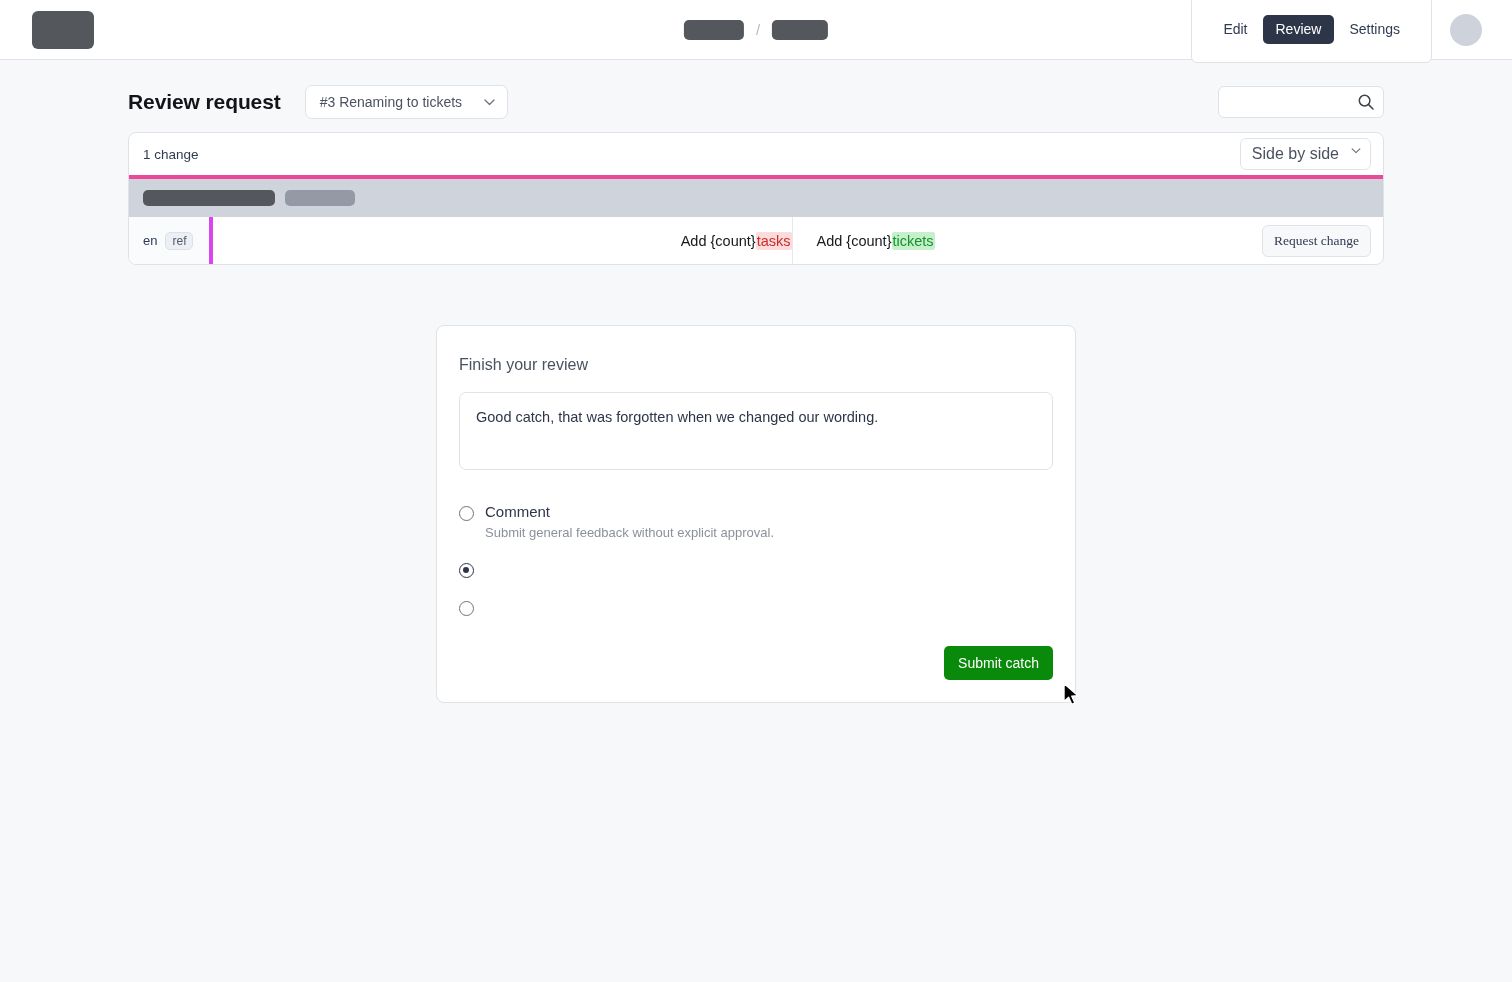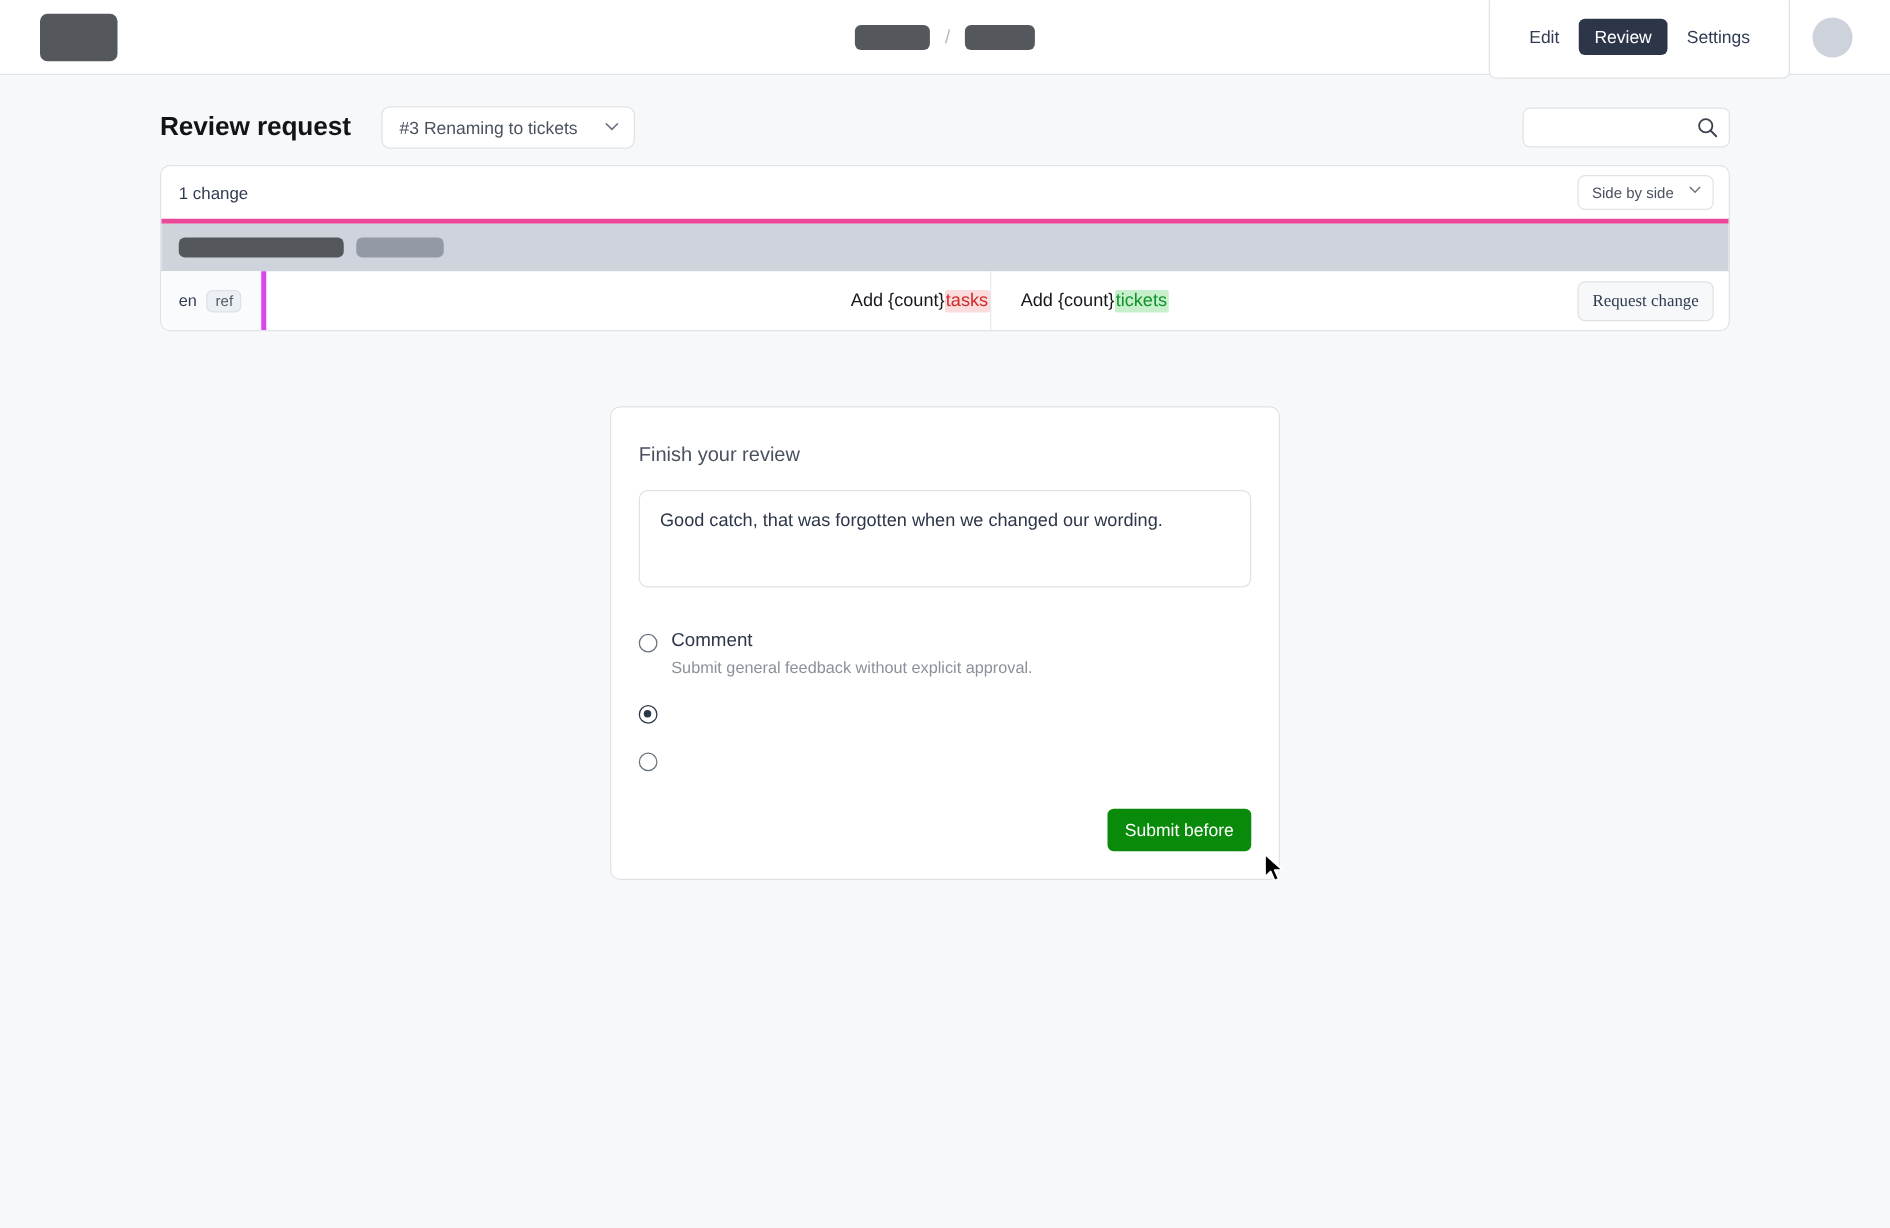--- a/index.html
+++ b/index.html
@@ -128,21 +128,21 @@
     padding: 0 12px 0 14px;
     border-bottom: 4px solid #ec4899;
   }
   .changes-count { font-size: 13.5px; color: #2f3b52; }
   .view-select {
     margin-left: auto;
     display: flex; align-items: flex-start; gap: 12px;
     border: 1px solid #dfe3e8;
     border-radius: 6px;
     padding: 6px 9px 6px 11px;
-    font-size: 12px;
+    font-size: 16px;
     color: #4a5260;
     background: #fff;
     cursor: pointer;
   }
   .filebar {
     height: 38px;
     background: #ced3dc;
     display: flex; align-items: center;
     padding-left: 14px;
     gap: 10px;
@@ -191,21 +191,21 @@
     background: #f7f8fa;
     padding: 7px 11px;
     font-size: 13.5px;
     color: #2f3b52;
     cursor: pointer;
     font-family: Liberation Serif, serif;
   }
 
   
   .review-card {
-    width: 536px;
+    width: 640px;
     margin: 60px auto 0;
     background: #fff;
     border: 1px solid #dfe3e8;
     border-radius: 8px;
     padding: 30px 22px 22px;
     position: relative;
   }
   .card-title { font-size: 16px; color: #4a5260; margin-bottom: 18px; }
   .comment-area {
     width: 100%;
@@ -357,21 +357,21 @@
         <div class="radio checked"></div>
       </div>
 
       <div class="opt">
         <div class="radio"></div>
       </div>
 
     </div>
 
     <div class="card-actions">
-      <button class="submit-btn">Submit before</button>
+      <button class="submit-btn">Submit catch</button>
     </div>
 
     <div class="cursor">
       <svg width="20" height="26" viewBox="0 0 20 26" fill="none">
         <path d="M2 1.5L2 19.5L6.6 15.2L9.7 22.4L12.9 21L9.8 14.1L16 13.8Z" fill="#000" stroke="#fff" stroke-width="1.4" stroke-linejoin="round"></path>
       </svg>
     </div>
   </div>
 
 </div>

